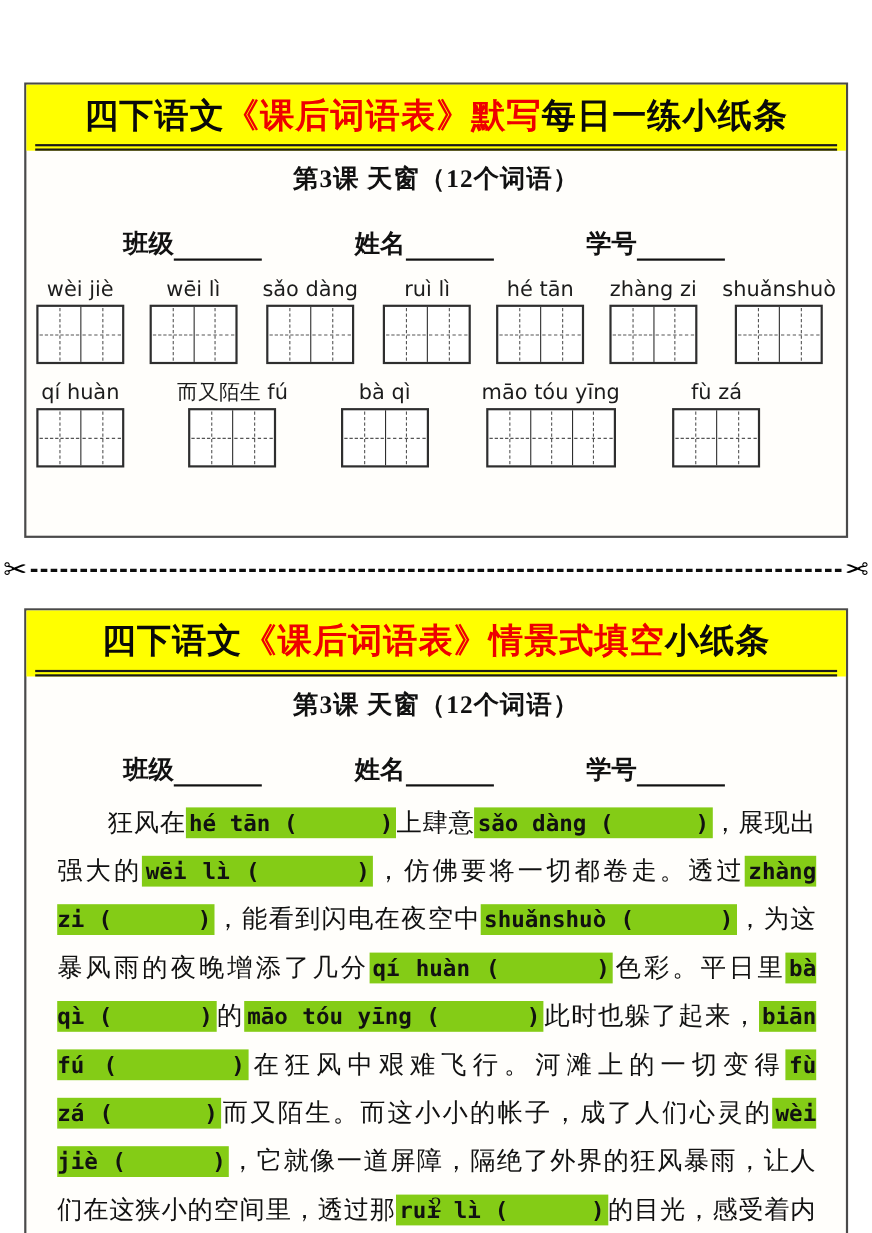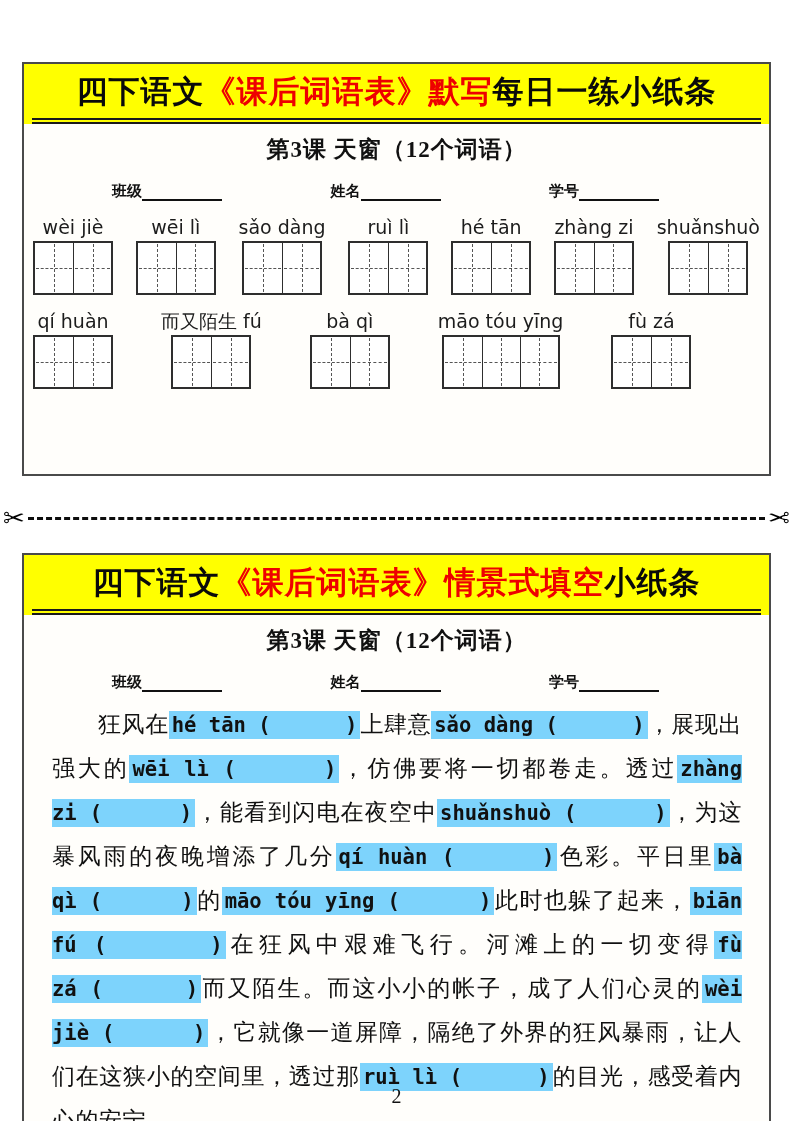--- a/index.html
+++ b/index.html
@@ -1,33 +1,33 @@
 <!DOCTYPE html>
 <html><head>
 <meta charset="utf-8">
 <style>
   * { margin:0; padding:0; box-sizing:border-box; }
   html,body { width:793px; height:1121px; background:#ffffff; font-family:"Liberation Serif", serif; color:#111; }
   .page { position:relative; width:793px; height:1121px; background:#fff; overflow:hidden; }
 
   .sheet-box { position:absolute; left:22px; width:749px; border:2px solid #4a4a4a; background:#fffefb; }
-  .box1 { top:62px; height:414px; }
+  .box1 { top:75px; height:414px; }
   .box2 { top:553px; height:640px; }
 
   .title-band { background:#ffff00; padding:7px 8px 0 8px; }
   .title-inner { text-align:center; font-family:"Liberation Sans", sans-serif; font-weight:bold;
                  font-size:31px; letter-spacing:1px; white-space:nowrap;
                  border-bottom:6px double #1a1a1a; padding-bottom:5px; }
   .t-red { color:#ee0000; }
   .t-black { color:#0a0a0a; }
 
   .subtitle { text-align:center; font-size:23px; font-weight:bold; margin-top:10px; letter-spacing:1px; }
 
-  .fields { display:flex; justify-content:space-between; padding:0 110px 0 88px; margin-top:12px;
-            font-size:15px; font-weight:bold; align-items:flex-start; }
+  .fields { display:flex; justify-content:space-between; padding:0 110px 0 88px; margin-top:28px;
+            font-size:23px; font-weight:bold; align-items:flex-start; }
   .field { display:flex; align-items:flex-end; }
   .fline { display:inline-block; width:80px; border-bottom:2px solid #111; height:24px; }
 
   .words-area { padding:0 9px; }
   .word-row { display:flex; margin-top:13px;align-items:center; }
   .word-row.r1 { justify-content:space-between; }
   .word-row.r2 { justify-content:flex-start; gap:48px; }
   .word-group { display:flex; flex-direction:column; align-items:center; }
   .word-label { font-family:"DejaVu Sans", sans-serif; font-size:19px; color:#1c1c1c;
                 white-space:nowrap; height:27px; line-height:27px; }
@@ -38,21 +38,21 @@
   .cell::after  { content:""; position:absolute; top:1px; bottom:1px; left:50%; border-left:1.5px dashed #555; }
 
   .cutline { position:absolute; top:503px; left:0; width:793px; height:30px;
              display:flex; align-items:center; }
   .scissor { font-family:"DejaVu Sans", sans-serif; font-size:26px; color:#000; line-height:30px; padding:0 3px; }
   .scissor.flip { transform:scaleX(-1); }
   .dashes { flex:1; border-top:3.5px dashed #0d0d0d; height:0; }
 
   .passage { padding:0 27px 0 28px; margin-top:11px; font-size:23px; line-height:43px;
              text-align:justify; text-indent:2em; letter-spacing:0.5px; font-weight:500; }
-  .blank { background:#7dd3fc; font-family:"DejaVu Sans Mono", monospace; font-weight:bold;
+  .blank { background:#84cc16; font-family:"DejaVu Sans Mono", monospace; font-weight:bold;
            font-size:20.5px; letter-spacing:0; padding:2px 3px; }
 
   .pagenum { position:absolute; left:0; width:793px; top:1085px; text-align:center; font-size:20px; }
 </style>
 </head>
 <body>
 
 <div class="page">
 
   <div class="sheet-box box1">

